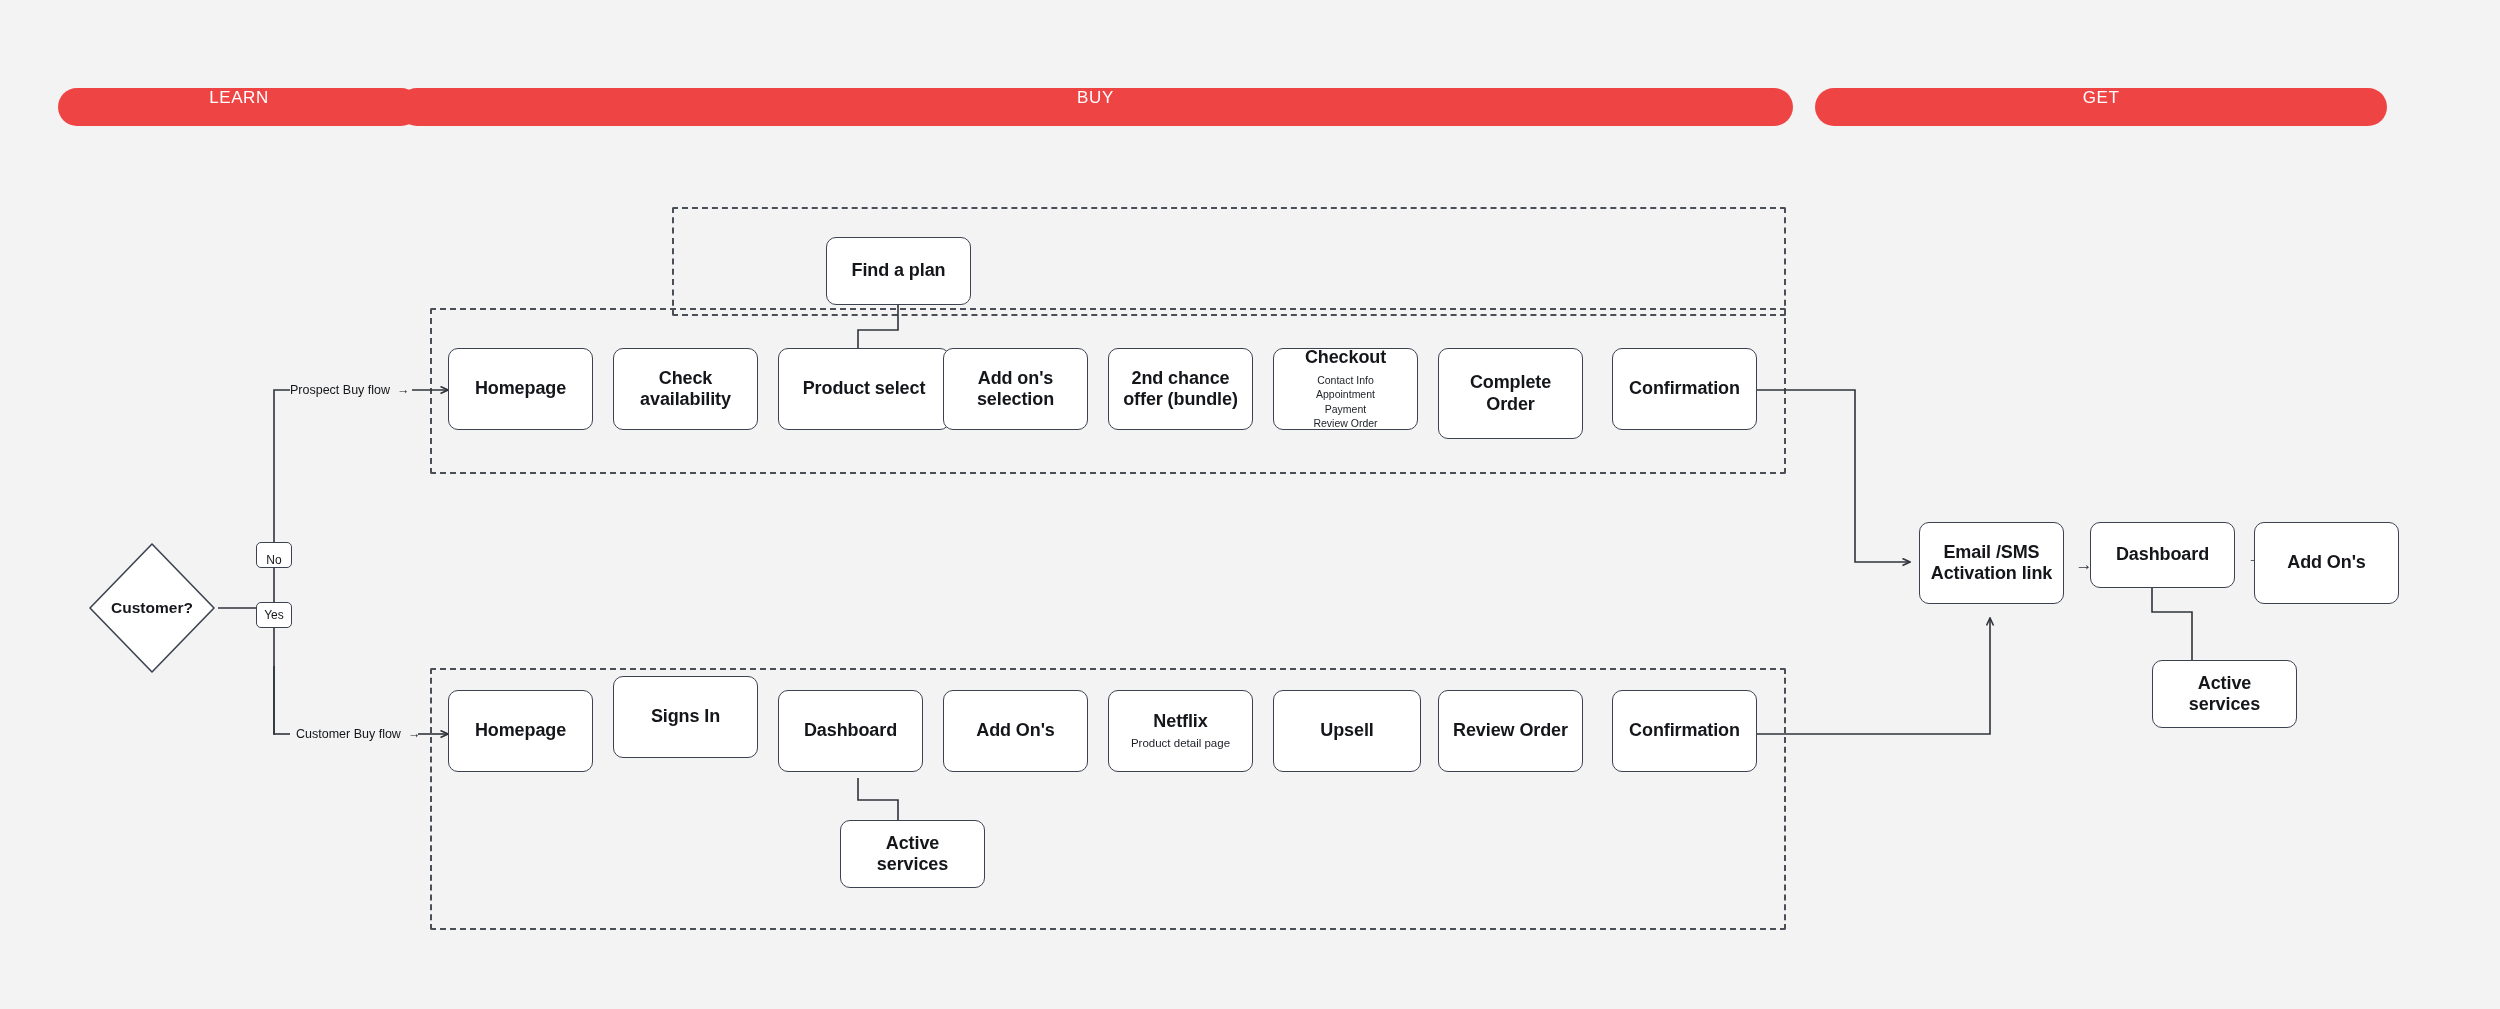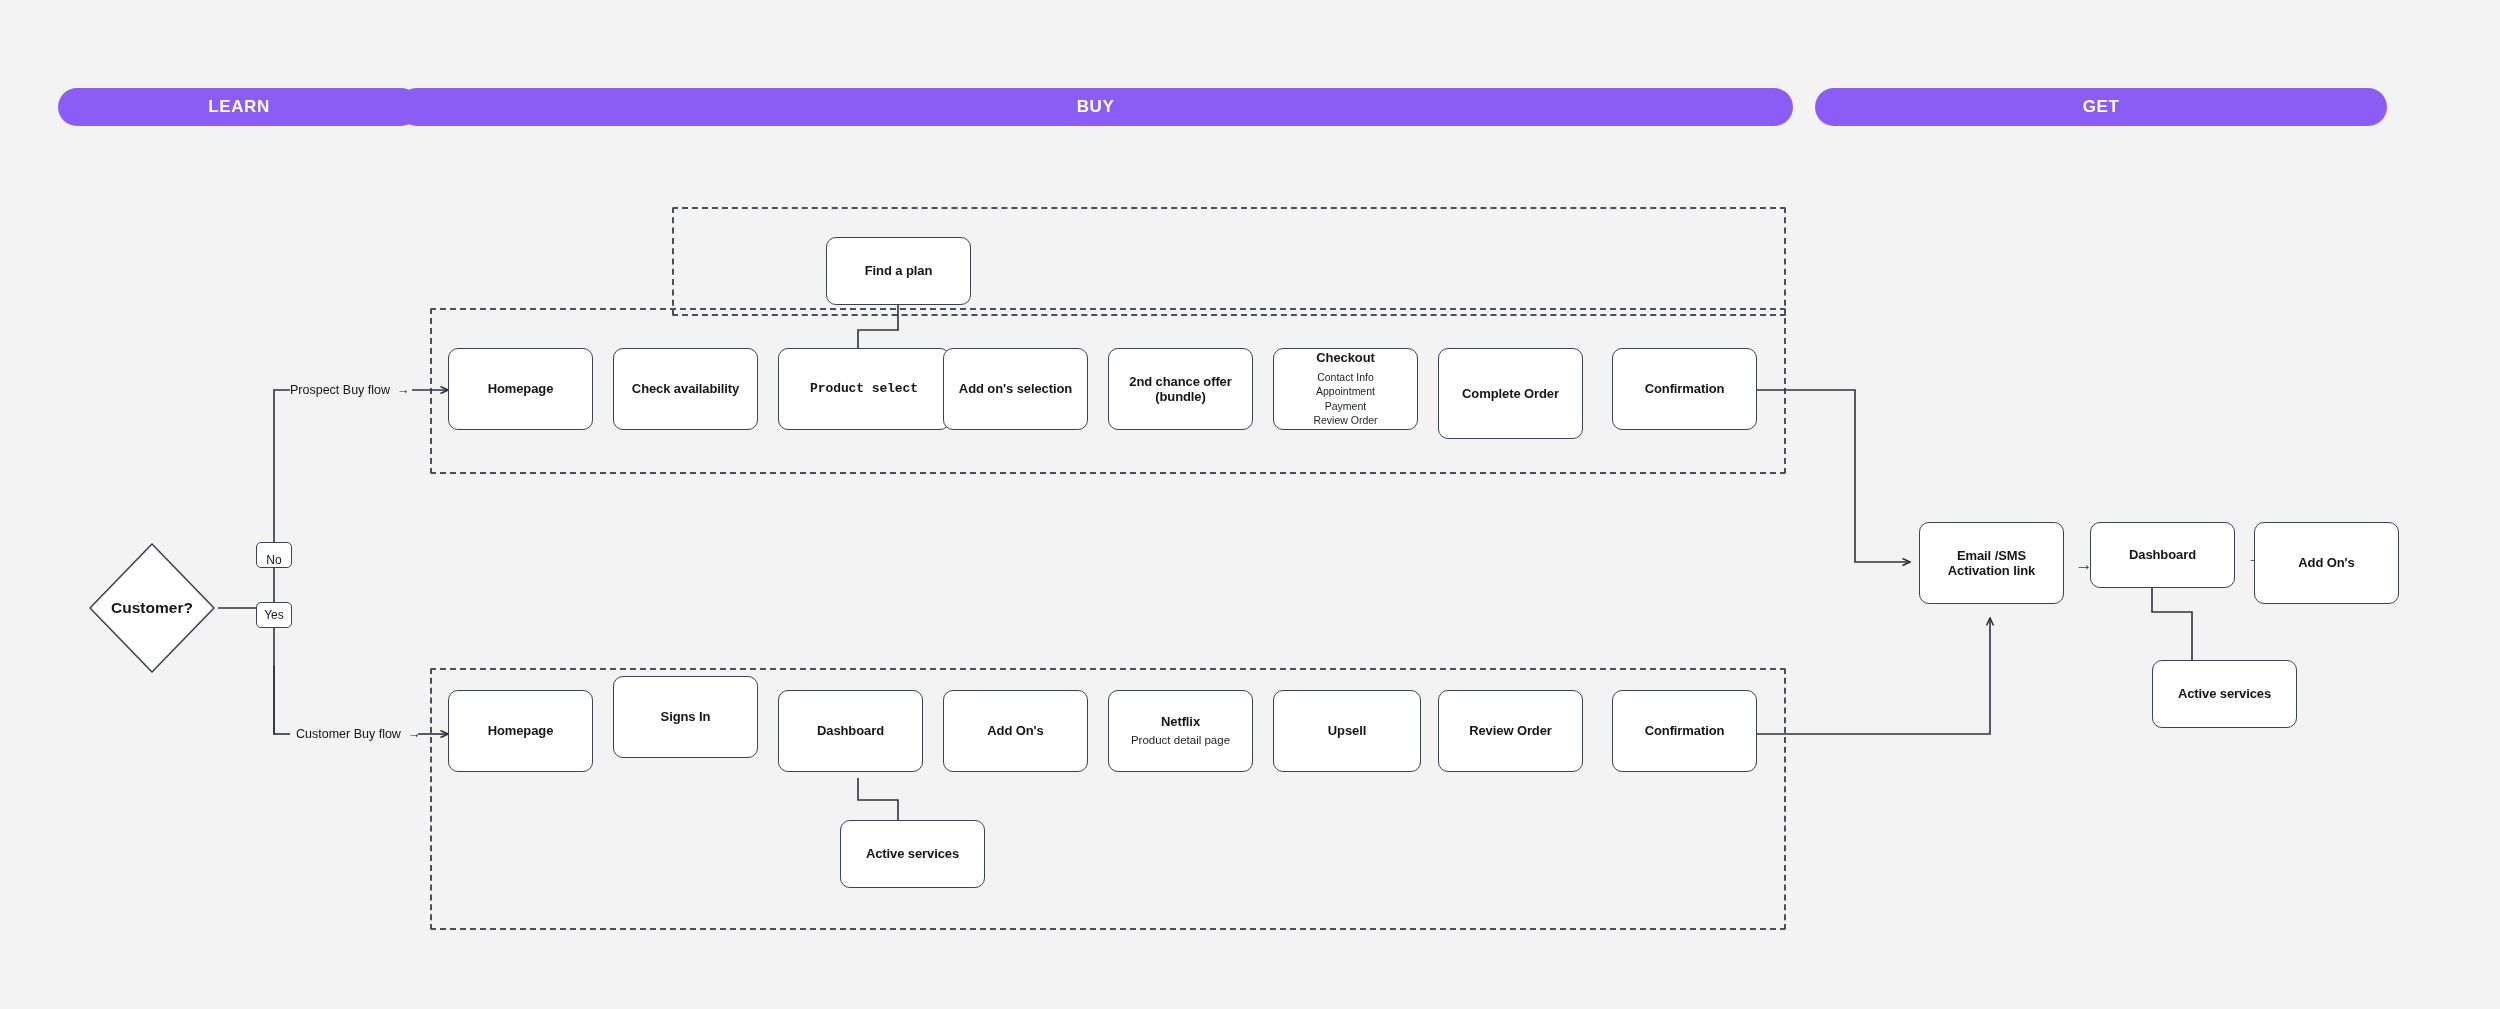--- a/index.html
+++ b/index.html
@@ -19,27 +19,26 @@
   #canvas {
     position: relative;
     width: 2500px;
     height: 1009px;
   }
 
   
   .phase-bar {
     position: absolute;
     height: 38px;
-    background: #8b5cf6;
+    background: #ef4444;
     border-radius: 19px;
     color: #ffffff;
     display: flex;
-    align-items: center;
-    justify-content: center;
-    font-weight: bold;
+    justify-content: center;
+    font-weight: normal;
     font-size: 17px;
     letter-spacing: 0.6px;
   }
 
   
   .dashed-region {
     position: absolute;
     border: 2px dashed #4a4f57;
     border-radius: 2px;
     background: transparent;
@@ -54,21 +53,21 @@
     box-sizing: border-box;
     display: flex;
     flex-direction: column;
     align-items: center;
     justify-content: center;
     text-align: center;
     padding: 6px 8px;
   }
   .node .node-title {
     font-weight: bold;
-    font-size: 13px;
+    font-size: 18px;
     line-height: 1.18;
     letter-spacing: -0.1px;
   }
   .node .node-sub {
     font-weight: normal;
     font-size: 11.5px;
     line-height: 1.32;
     margin-top: 3px;
     color: #1c1f24;
   }
@@ -229,21 +228,21 @@
   <div class="node" style="left:448px; top:348px; width:145px; height:82px;">
     <div class="node-title">Homepage</div>
   </div>
   <div class="arrow-glyph" style="left:593px; top:381px; width:52px; height:18px;">→</div>
 
   <div class="node" style="left:613px; top:348px; width:145px; height:82px;">
     <div class="node-title">Check availability</div>
   </div>
   <div class="arrow-glyph" style="left:758px; top:381px; width:52px; height:18px;">→</div>
 
-  <div class="node" style="left:778px; top:348px; width:172px; height:82px;font-family:Liberation Mono, monospace;">
+  <div class="node" style="left:778px; top:348px; width:172px; height:82px;">
     <div class="node-title">Product select</div>
   </div>
   <div class="arrow-glyph" style="left:923px; top:381px; width:52px; height:18px;">→</div>
 
   <div class="node" style="left:943px; top:348px; width:145px; height:82px;">
     <div class="node-title">Add on's selection</div>
   </div>
   <div class="arrow-glyph" style="left:1088px; top:381px; width:52px; height:18px;">→</div>
 
   <div class="node" style="left:1108px; top:348px; width:145px; height:82px;">

